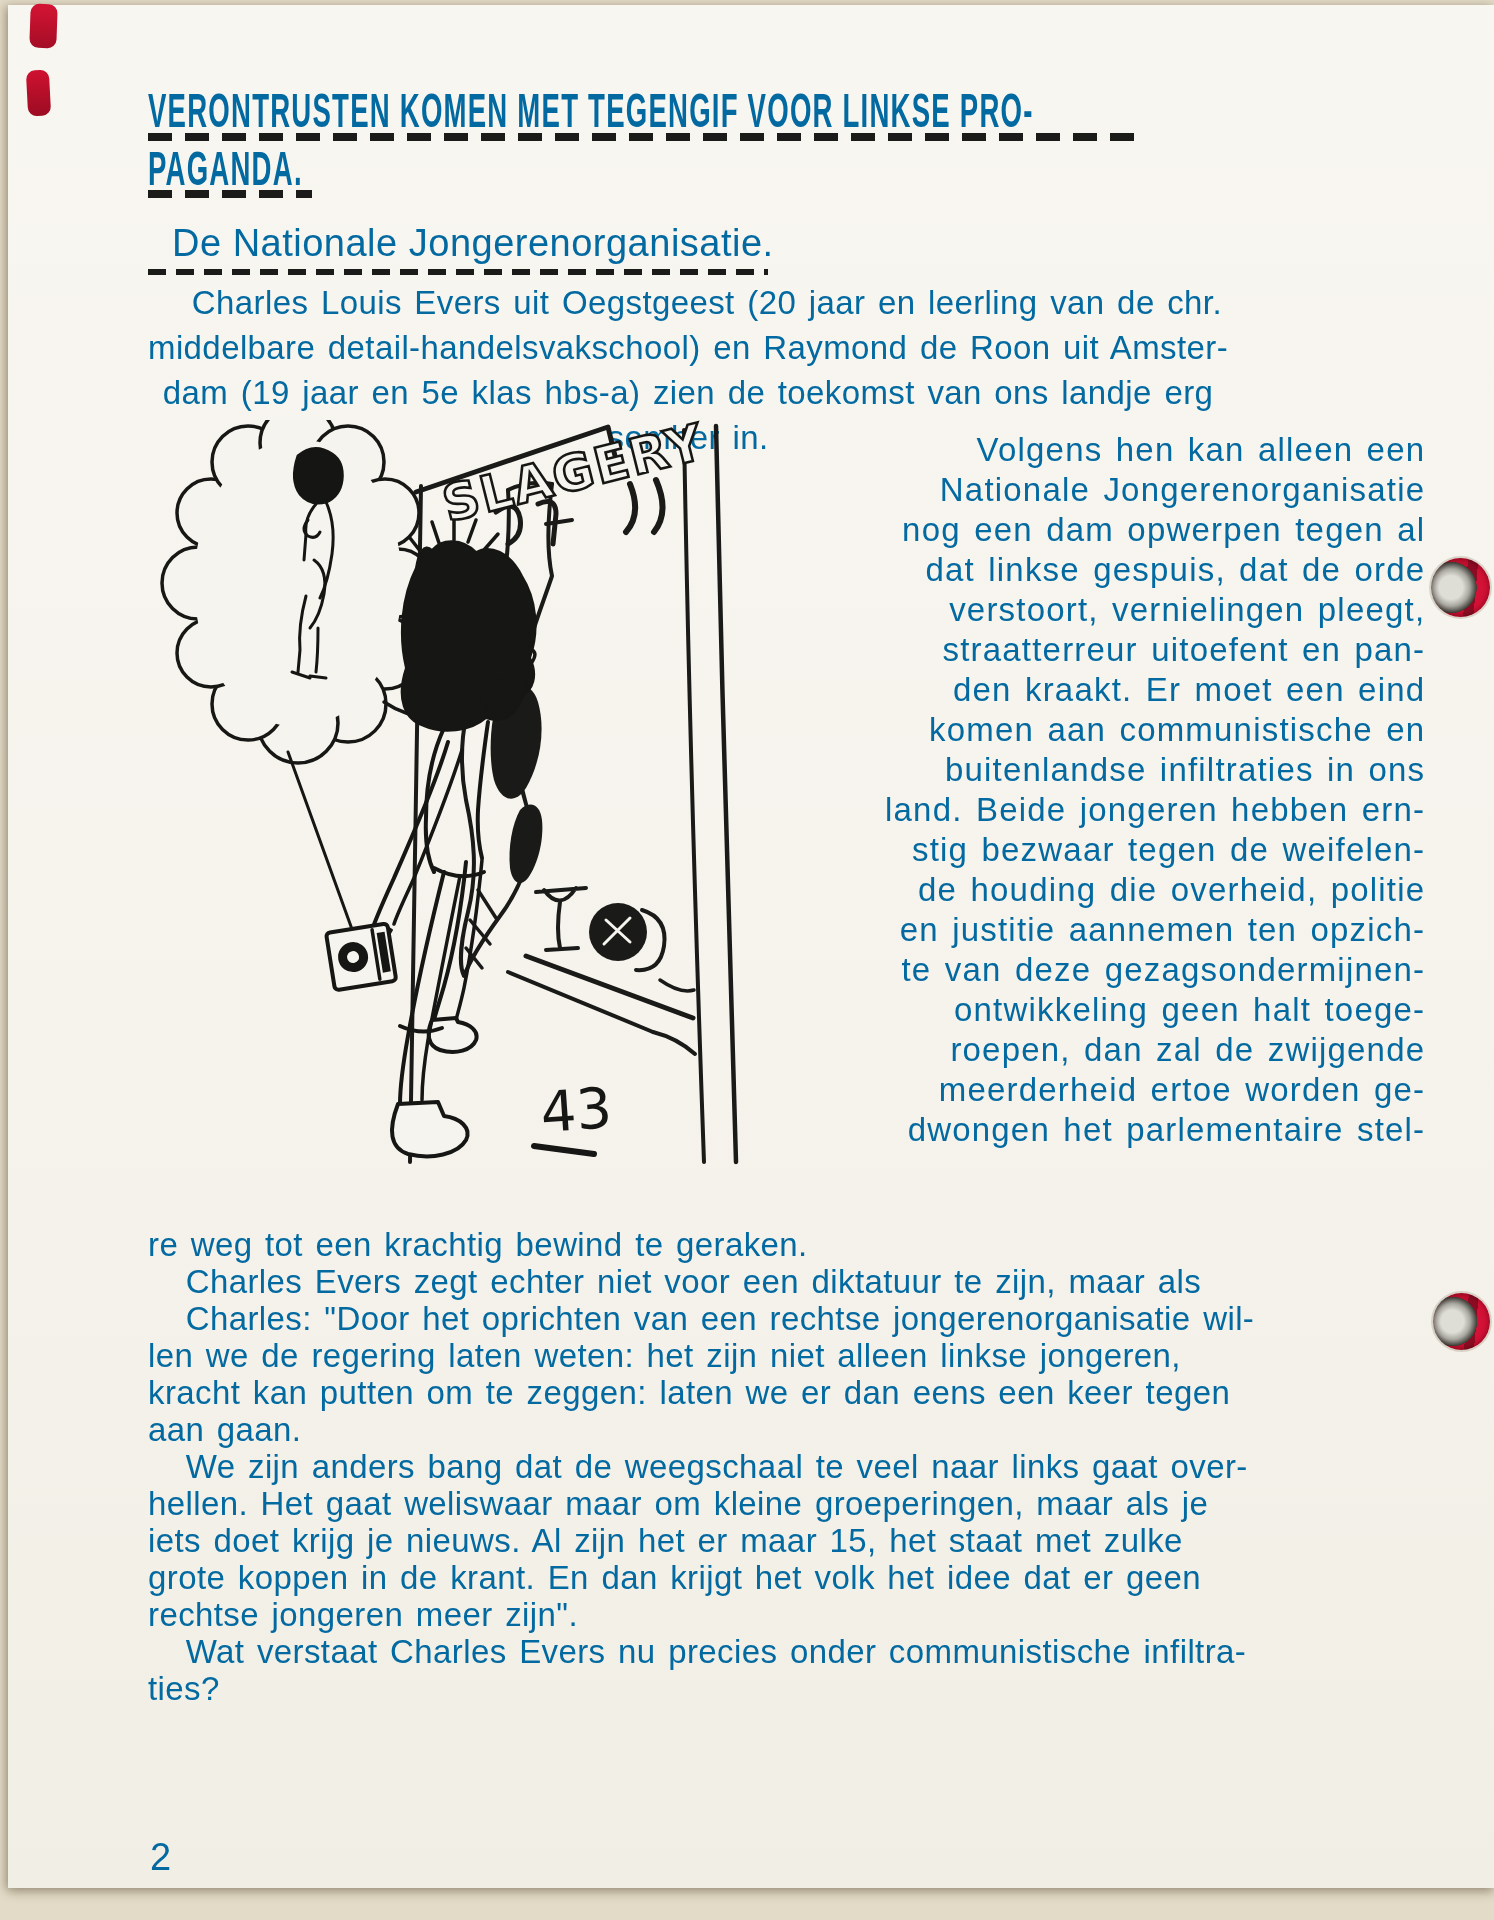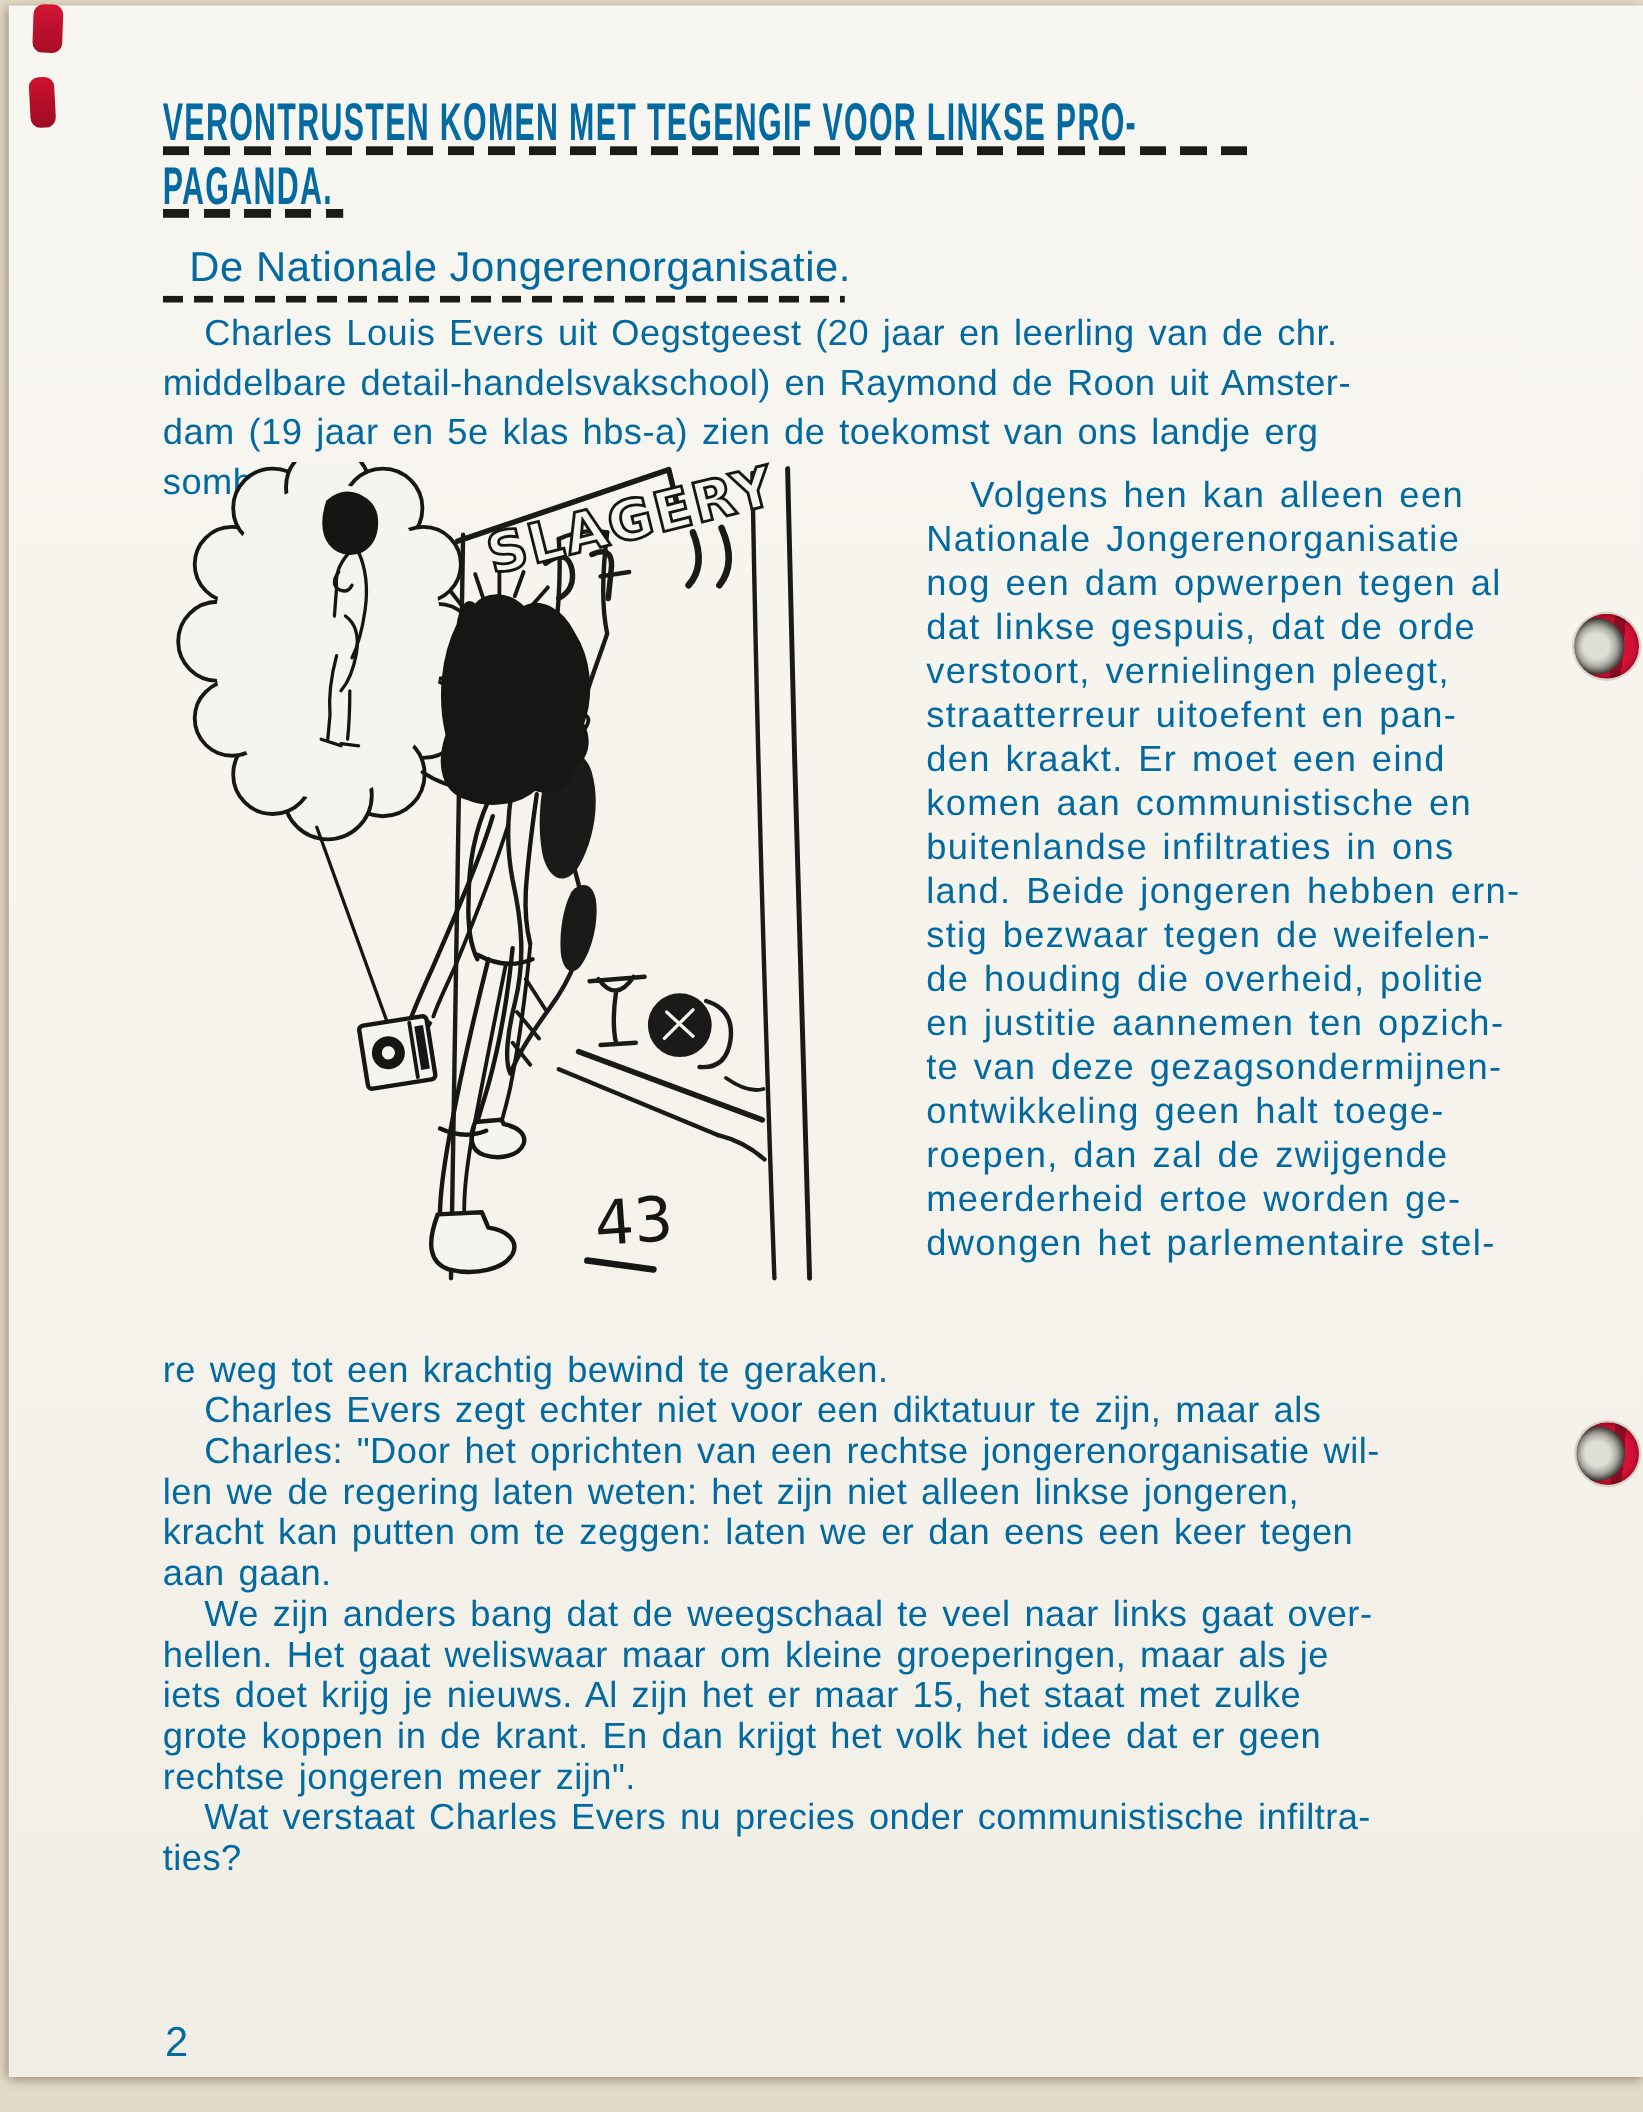--- a/index.html
+++ b/index.html
@@ -25,23 +25,23 @@
   .t1{left:148px;top:82px;}
   .t2{left:148px;top:140px;}
   .dashes{position:absolute;height:8px;
           background:repeating-linear-gradient(90deg,#1b1b19 0 24px,transparent 24px 37px);}
   .d1{left:148px;top:133px;width:992px;}
   .d2{left:148px;top:190px;width:164px;}
   .subhead{position:absolute;left:148px;top:222px;font-size:38px;letter-spacing:.5px;white-space:pre;margin-left:24px;}
   .d3{left:148px;top:269px;width:620px;height:6px;
       background:repeating-linear-gradient(90deg,#1b1b19 0 18px,transparent 18px 28px);}
   .line{white-space:pre;font-size:33px;letter-spacing:.4px;word-spacing:3px;}
-  .intro{position:absolute;left:148px;top:280px;}
+  .intro{position:absolute;left:148px;top:280px;text-align:center;}
   .intro .line{line-height:45px;}
-  .col{position:absolute;left:842px;top:430px;}
+  .col{position:absolute;left:885px;top:430px;text-align:right;}
   .col .line{line-height:40px;letter-spacing:1.2px;}
   .bottomtext{position:absolute;left:148px;top:1226px;}
   .bottomtext .line{line-height:37px;}
   .pagenum{position:absolute;left:150px;top:1836px;font-size:38px;}
   .illu{position:absolute;left:148px;top:420px;width:690px;height:755px;}
 </style>
 </head>
 <body>
 
 <div class="scan">

